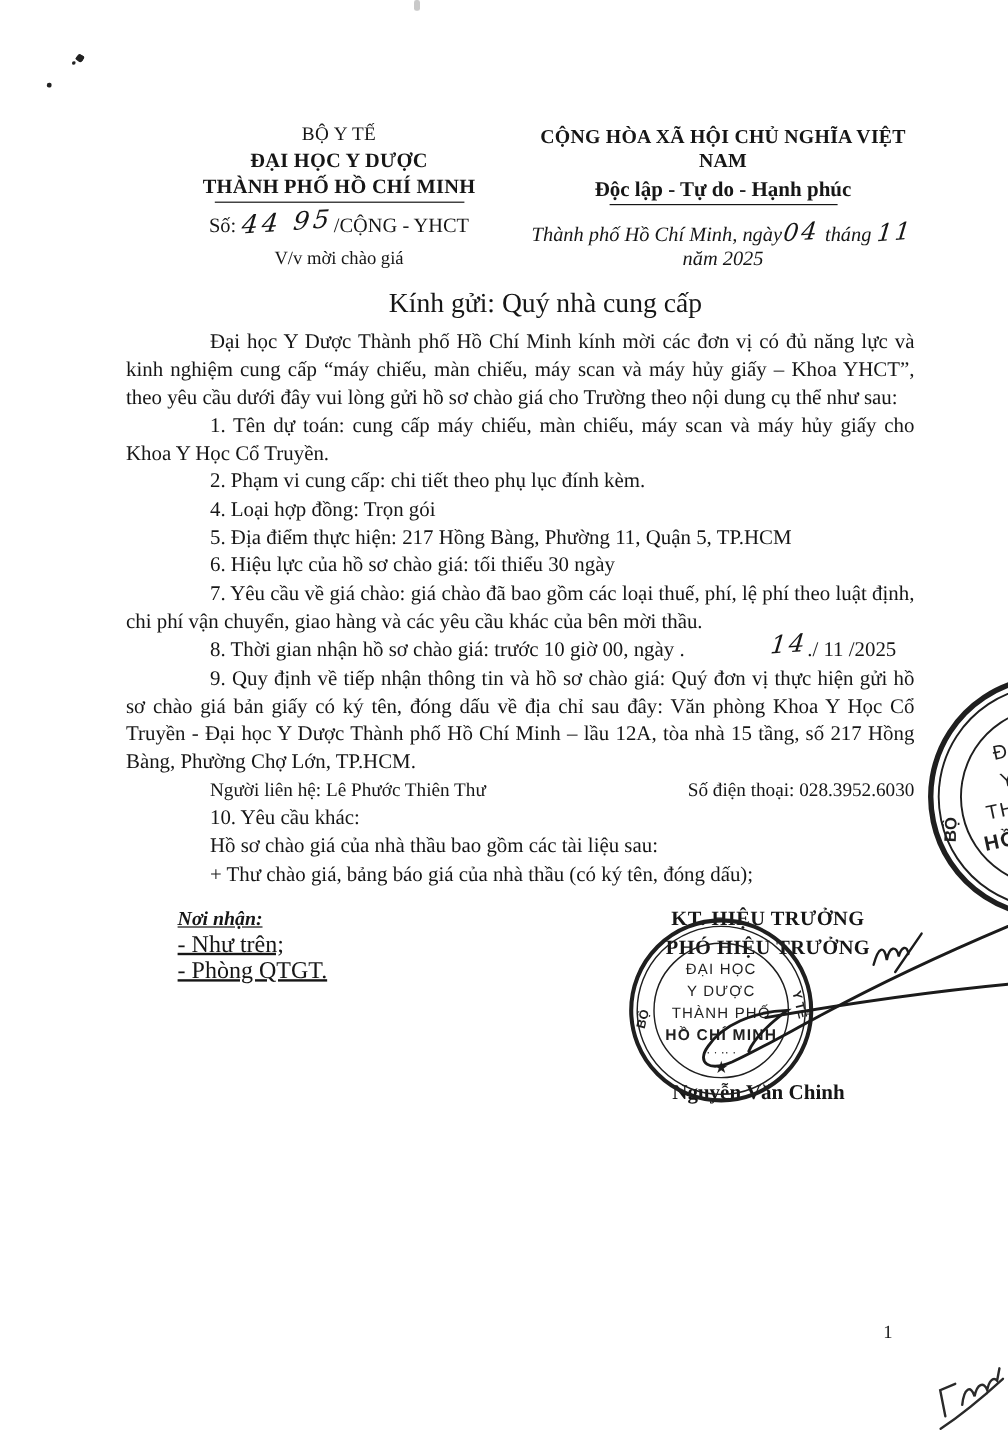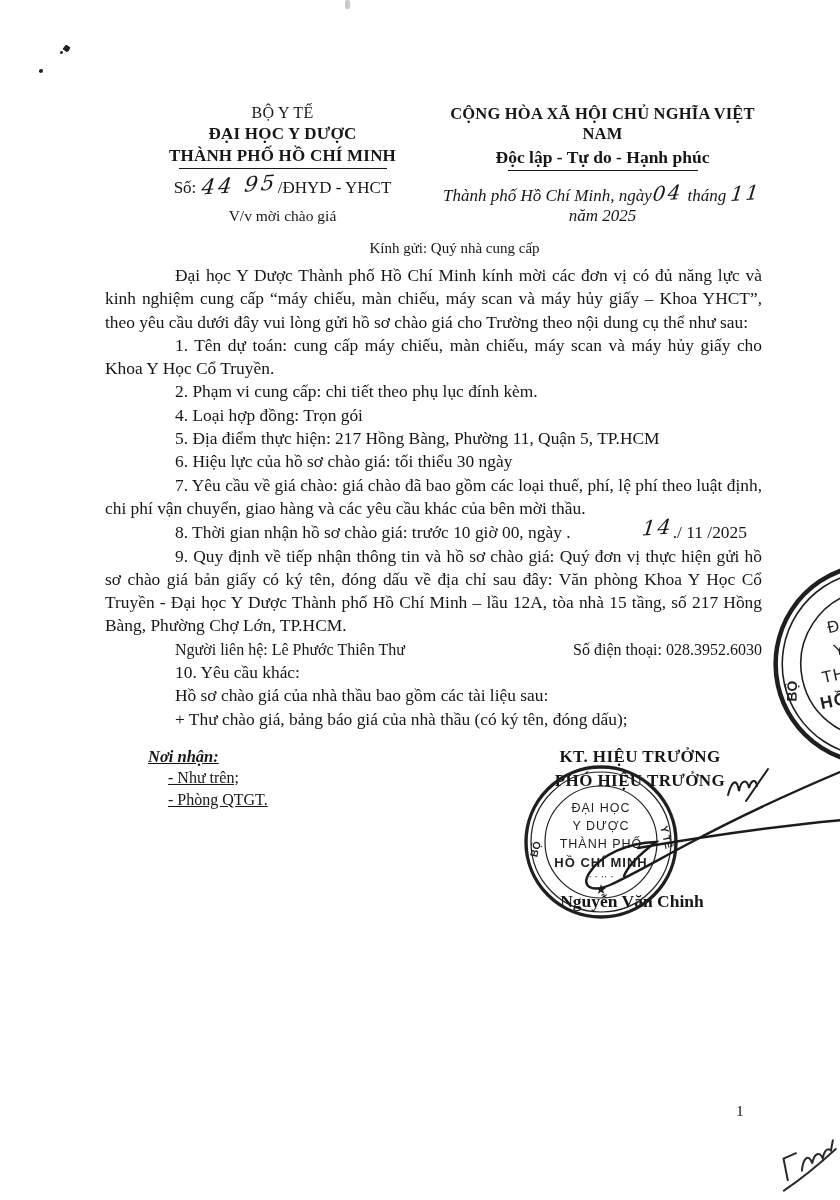--- a/index.html
+++ b/index.html
@@ -27,33 +27,33 @@
   .h-date { font-size:17px; font-style:italic; margin-top:11px; }
 
   .hw { 
     display:inline-block; font-style:italic; font-family:"DejaVu Serif", serif;
     transform:skewX(-10deg) rotate(-4deg); letter-spacing:2px;
     font-size:1.18em; font-weight:normal; padding:0 1px; position:relative; top:-1px;
   }
   .hw-num { font-size:21px; letter-spacing:3px; }
 
   
-  .greeting { text-align:center; font-size:15px; margin-top:14px; padding-left:42px; }
+  .greeting { text-align:center; font-size:23px; margin-top:14px; padding-left:42px; }
   .para { font-size:17.4px; line-height:23.3px; text-align:justify; text-indent:70px; margin-top:7px; }
   .item  { font-size:17.4px; line-height:23.3px; text-align:justify; text-indent:70px; }
   .contact-row { display:flex; justify-content:space-between; font-size:16px; line-height:23.3px; }
   .contact-row .c-left { margin-left:70px; }
   .closing { font-size:17.4px; margin-top:13px; margin-left:70px; height:34px; }
   .closing svg { vertical-align:middle; position:relative; top:4px; left:2px; }
 
   
   .footer { display:flex; margin-top:16px; }
   .recipients { margin-left:43px; width:220px; flex:none;text-decoration:underline; }
   .rec-title { font-size:16.5px; font-weight:bold; font-style:italic; }
-  .rec-line { font-size:16px; line-height:22px;margin-left:20px; }
+  .rec-line { font-size:20px; line-height:22px; }
   .signature { position:relative; width:268px; margin-left:auto; margin-right:-12px; text-align:center; height:190px; }
   .sig-t1 { font-size:17px; font-weight:bold; letter-spacing:.4px; }
   .sig-t2 { font-size:17px; font-weight:bold; letter-spacing:.4px; margin-top:4px; }
   .sig-name { font-size:17.5px; font-weight:bold; position:absolute; left:0; right:16px; top:144px; }
   .sig-small-flourish { position:absolute; left:218px; top:20px; }
 
   
   .stamp-main { position:absolute; left:521px; top:762px; }
   .stamp-partial { position:absolute; left:769px; top:558px; transform:rotate(-12deg); }
   .stamp-text { font-family:"Liberation Sans", sans-serif; fill:#1f1f1f; }
@@ -82,21 +82,21 @@
   <div class="content">
 
     <div class="header">
       <div class="h-left">
         <div class="h-min">BỘ Y TẾ</div>
         <div class="h-uni">ĐẠI HỌC Y DƯỢC</div>
         <div class="h-uni">THÀNH PHỐ HỒ CHÍ MINH</div>
         <div class="h-rule rule-l"></div>
         <div class="h-num">
           <span>Số:</span>
-          <span class="hw hw-num">44 95</span><span>/ĐHYD - YHCT</span>
+          <span class="hw hw-num">44 95</span><span>/CỘNG - YHCT</span>
         </div>
         <div class="h-sub">V/v mời chào giá</div>
       </div>
       <div class="h-right">
         <div class="nat1">CỘNG HÒA XÃ HỘI CHỦ NGHĨA VIỆT NAM</div>
         <div class="nat2">Độc lập - Tự do - Hạnh phúc</div>
         <div class="h-rule rule-r"></div>
         <div class="h-date">
           <span>Thành phố Hồ Chí Minh, ngày</span><span class="hw">04</span>
           <span>tháng</span>

